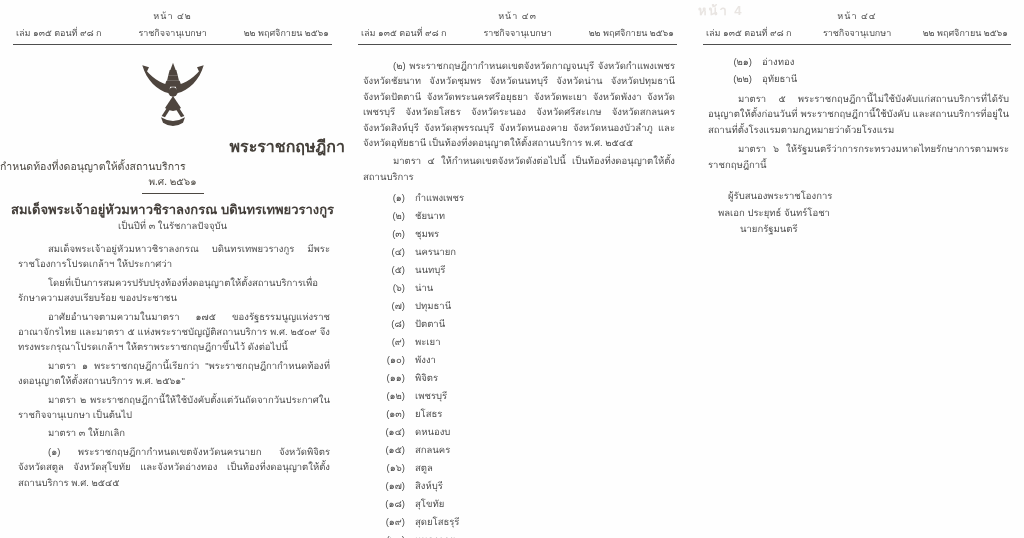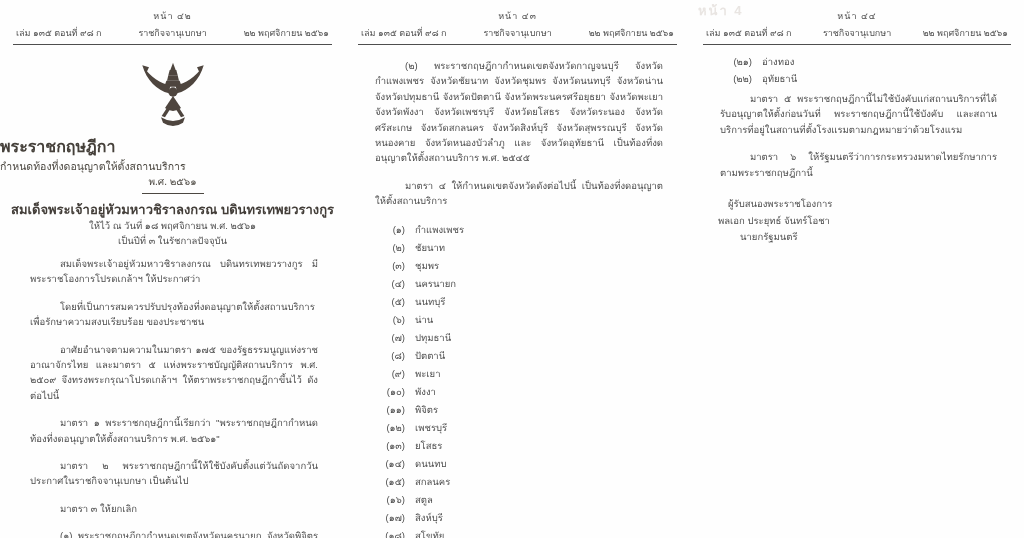--- a/index.html
+++ b/index.html
@@ -16,28 +16,28 @@
 
   
   .gz-header{padding-top:9px;font-size:9px;color:#4c4c4c;}
   .gz-pageno{text-align:center;margin-bottom:3px;letter-spacing:1px;}
   .gz-row{display:flex;justify-content:space-between;align-items:baseline;padding:0 16px;}
   .gz-title{}
   .gz-rule{margin:4px 13px 0 13px;border-top:1.2px solid #4e4e4e;}
 
   
   .emblem{ text-align:center;margin-top:14px;height:74px;}
-  .t1{font-size:16px;font-weight:bold;text-align:left;color:#45403a;margin-top:4px;line-height:20px;}
+  .t1{font-size:16px;font-weight:bold;text-align:right;color:#45403a;margin-top:4px;line-height:20px;}
   .t2{font-size:10.5px;text-align:left;margin-top:2px;line-height:14px;color:#4a463f;}
   .t3{font-size:10px;text-align:center;margin-top:2px;line-height:13px;color:#4a463f;}
   .tdiv{width:62px;border-top:1.5px solid #4c4842;margin:5px auto 7px auto;}
   .king{font-size:13px;font-weight:bold;text-align:center;color:#423d38;line-height:17px;}
   .cline{font-size:9.5px;text-align:center;line-height:15px;color:#4c4c4c;}
   .body-text{padding:0 15px 0 18px;}
-  .para{margin:12px;margin-top:3px;text-align:justify;text-indent:30px;
+  .para{margin:0;margin-top:3px;text-align:justify;text-indent:30px;
         font-size:9.5px;line-height:15.4px;color:#4b4b4b;}
   .para.first{margin-top:8px;}
 
   
   #page-2 .para.lead{margin-top:13px;}
   .prov-list{margin-top:5px;padding-left:30px;}
   .prov{line-height:18px;font-size:9.5px;color:#4b4b4b;}
   .pno{display:inline-block;width:30px;text-align:right;margin-right:10px;}
 
   
@@ -85,21 +85,20 @@
       </g>
     </svg>
   </div>
 
   <div class="t1">พระราชกฤษฎีกา</div>
   <div class="t2">กำหนดท้องที่งดอนุญาตให้ตั้งสถานบริการ</div>
   <div class="t3">พ.ศ. ๒๕๖๑</div>
   <div class="tdiv"></div>
 
   <div class="king">สมเด็จพระเจ้าอยู่หัวมหาวชิราลงกรณ บดินทรเทพยวรางกูร</div>
-  <div class="cline">ให้ไว้ ณ วันที่ ๑๘ พฤศจิกายน พ.ศ. ๒๕๖๑</div>
   <div class="cline">เป็นปีที่ ๓ ในรัชกาลปัจจุบัน</div>
 
   <div class="body-text">
     <p class="para first">สมเด็จพระเจ้าอยู่หัวมหาวชิราลงกรณ บดินทรเทพยวรางกูร มีพระราชโองการโปรดเกล้าฯ ให้ประกาศว่า</p>
     <p class="para">โดยที่เป็นการสมควรปรับปรุงท้องที่งดอนุญาตให้ตั้งสถานบริการเพื่อรักษาความสงบเรียบร้อย ของประชาชน</p>
     <p class="para">อาศัยอำนาจตามความในมาตรา ๑๗๕ ของรัฐธรรมนูญแห่งราชอาณาจักรไทย และมาตรา ๕ แห่งพระราชบัญญัติสถานบริการ พ.ศ. ๒๕๐๙ จึงทรงพระกรุณาโปรดเกล้าฯ ให้ตราพระราชกฤษฎีกาขึ้นไว้ ดังต่อไปนี้</p>
     <p class="para">มาตรา ๑  พระราชกฤษฎีกานี้เรียกว่า "พระราชกฤษฎีกากำหนดท้องที่งดอนุญาตให้ตั้งสถานบริการ พ.ศ. ๒๕๖๑"</p>
     <p class="para">มาตรา ๒  พระราชกฤษฎีกานี้ให้ใช้บังคับตั้งแต่วันถัดจากวันประกาศในราชกิจจานุเบกษา เป็นต้นไป</p>
     <p class="para">มาตรา ๓  ให้ยกเลิก</p>
     <p class="para">(๑) พระราชกฤษฎีกากำหนดเขตจังหวัดนครนายก จังหวัดพิจิตร จังหวัดสตูล จังหวัดสุโขทัย และจังหวัดอ่างทอง เป็นท้องที่งดอนุญาตให้ตั้งสถานบริการ พ.ศ. ๒๕๔๕</p>
@@ -129,21 +128,21 @@
     <div class="prov"><span class="pno">(๔)</span><span>นครนายก</span></div>
     <div class="prov"><span class="pno">(๕)</span><span>นนทบุรี</span></div>
     <div class="prov"><span class="pno">(๖)</span><span>น่าน</span></div>
     <div class="prov"><span class="pno">(๗)</span><span>ปทุมธานี</span></div>
     <div class="prov"><span class="pno">(๘)</span><span>ปัตตานี</span></div>
     <div class="prov"><span class="pno">(๙)</span><span>พะเยา</span></div>
     <div class="prov"><span class="pno">(๑๐)</span><span>พังงา</span></div>
     <div class="prov"><span class="pno">(๑๑)</span><span>พิจิตร</span></div>
     <div class="prov"><span class="pno">(๑๒)</span><span>เพชรบุรี</span></div>
     <div class="prov"><span class="pno">(๑๓)</span><span>ยโสธร</span></div>
-    <div class="prov"><span class="pno">(๑๔)</span><span>ดนนทบ</span></div>
+    <div class="prov"><span class="pno">(๑๔)</span><span>ดหนองบ</span></div>
     <div class="prov"><span class="pno">(๑๕)</span><span>สกลนคร</span></div>
     <div class="prov"><span class="pno">(๑๖)</span><span>สตูล</span></div>
     <div class="prov"><span class="pno">(๑๗)</span><span>สิงห์บุรี</span></div>
     <div class="prov"><span class="pno">(๑๘)</span><span>สุโขทัย</span></div>
     <div class="prov"><span class="pno">(๑๙)</span><span>สุดยโสธรุรี</span></div>
     <div class="prov"><span class="pno">(๒๐)</span><span>หนองคาย</span></div>
   </div>
 </div>
 
 <div class="page" id="page-3">

